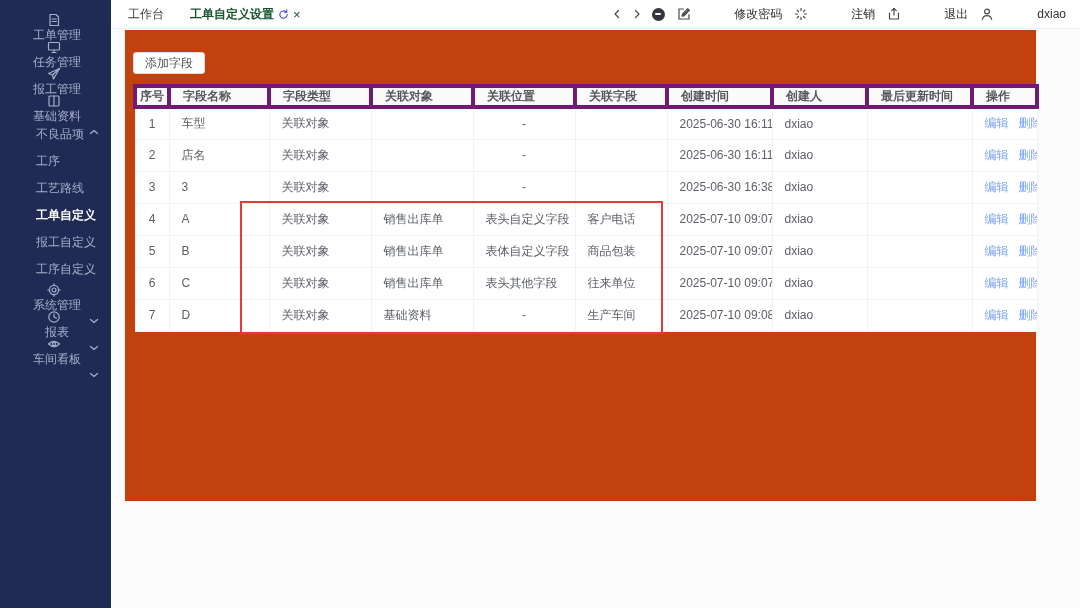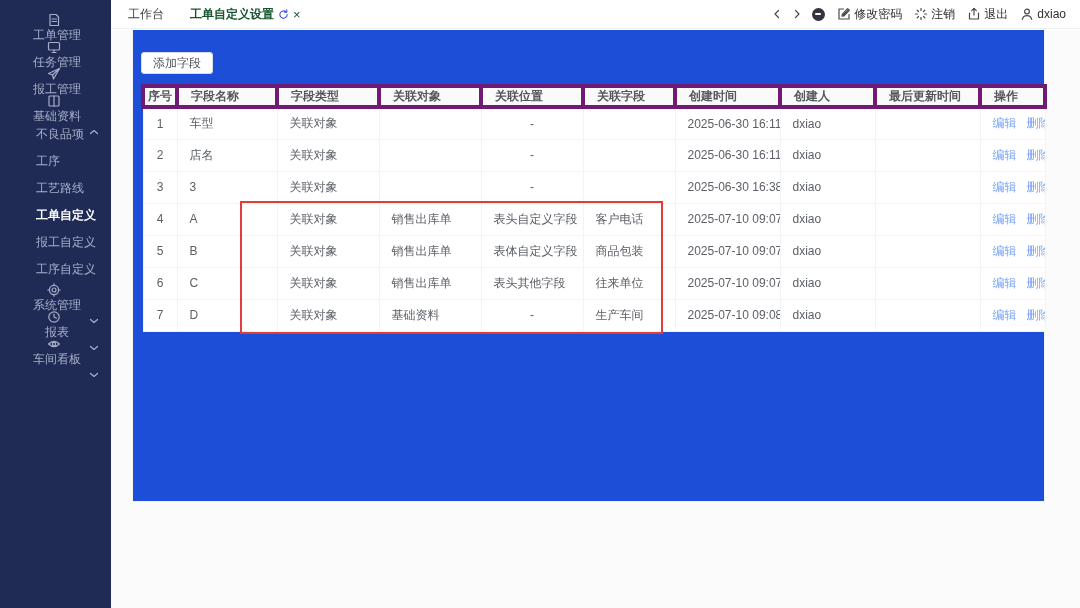--- a/index.html
+++ b/index.html
@@ -26,25 +26,25 @@
   .main { position:relative; flex:1; height:608px; }
   .tabbar { height:29px; background:#fff; border-bottom:1px solid #eef0f3; display:flex; align-items:center; padding:0 14px 0 17px; }
   .tab { font-size:12px; color:#404040; margin-right:26px; cursor:pointer; display:flex; align-items:center; }
   .tab.active { color:#14532d; font-weight:bold; margin-right:0; }
   .tab.active .tab-ico { margin-left:4px; display:inline-flex; cursor:pointer; }
   .tab.active .x { font-size:13px; font-weight:normal; line-height:1; }
   .top-actions { margin-left:auto; display:flex; align-items:center; }
   .ta-ico { display:inline-flex; margin-left:10px; cursor:pointer; color:#4a4a4a; }
   .circle-ico { width:13px; height:13px; border-radius:50%; background:#35363d; position:relative; }
   .circle-ico::after { content:""; position:absolute; left:2.5px; top:5.5px; width:6px; height:2px; border-radius:1px; background:#fff; }
-  .ta-item { display:flex; align-items:center; margin-left:12px; font-size:12px; color:#2f2f2f; cursor:pointer; }
+  .ta-item { display:flex; align-items:center; margin-left:12px; font-size:12px; color:#2f2f2f; cursor:pointer;gap:40px; }
   .ta-item .s-ico { width:14px; height:14px; margin-right:3px; display:inline-flex; color:#4a4a4a; }
 
   .content { position:absolute; left:0; right:0; top:30px; bottom:0; background:#fbfbfc; }
-  .card { position:absolute; left:21px; top:0; width:913px; height:472px; background:#1d4ed8; border:1px solid #f2f3f5; border-top:none; }
+  .card { position:absolute; left:13px; top:0; width:913px; height:472px; background:#c2410c; border:1px solid #f2f3f5; border-top:none; }
   .add-btn { position:absolute; left:8px; top:22px; height:22px; padding:0 11px; font-size:12px; color:#4e5155; background:#fff; border:1px solid #d9dce3; border-radius:3px; cursor:pointer; font-family:inherit; }
 
   table.grid { position:absolute; left:8px; top:54px; width:902px; border-collapse:collapse; table-layout:fixed; font-size:12px; }
   .grid th { height:16px; background:#fafafa; border:4px solid #701a75; color:#54575d; font-weight:bold; text-align:left; padding:0 12px; overflow:hidden; white-space:nowrap; }
   .grid td { height:32px; border:1px solid #f2f3f5; color:#5c6066; padding:0 12px; background:#fff; overflow:hidden; white-space:nowrap; }
   .grid th.center, .grid td.center { text-align:center; padding:0 2px; }
   .grid td.dash { text-align:center; }
   .grid a.link { color:#78a3f3; text-decoration:none; cursor:pointer; }
   .grid a.link + a.link { margin-left:10px; }
 

